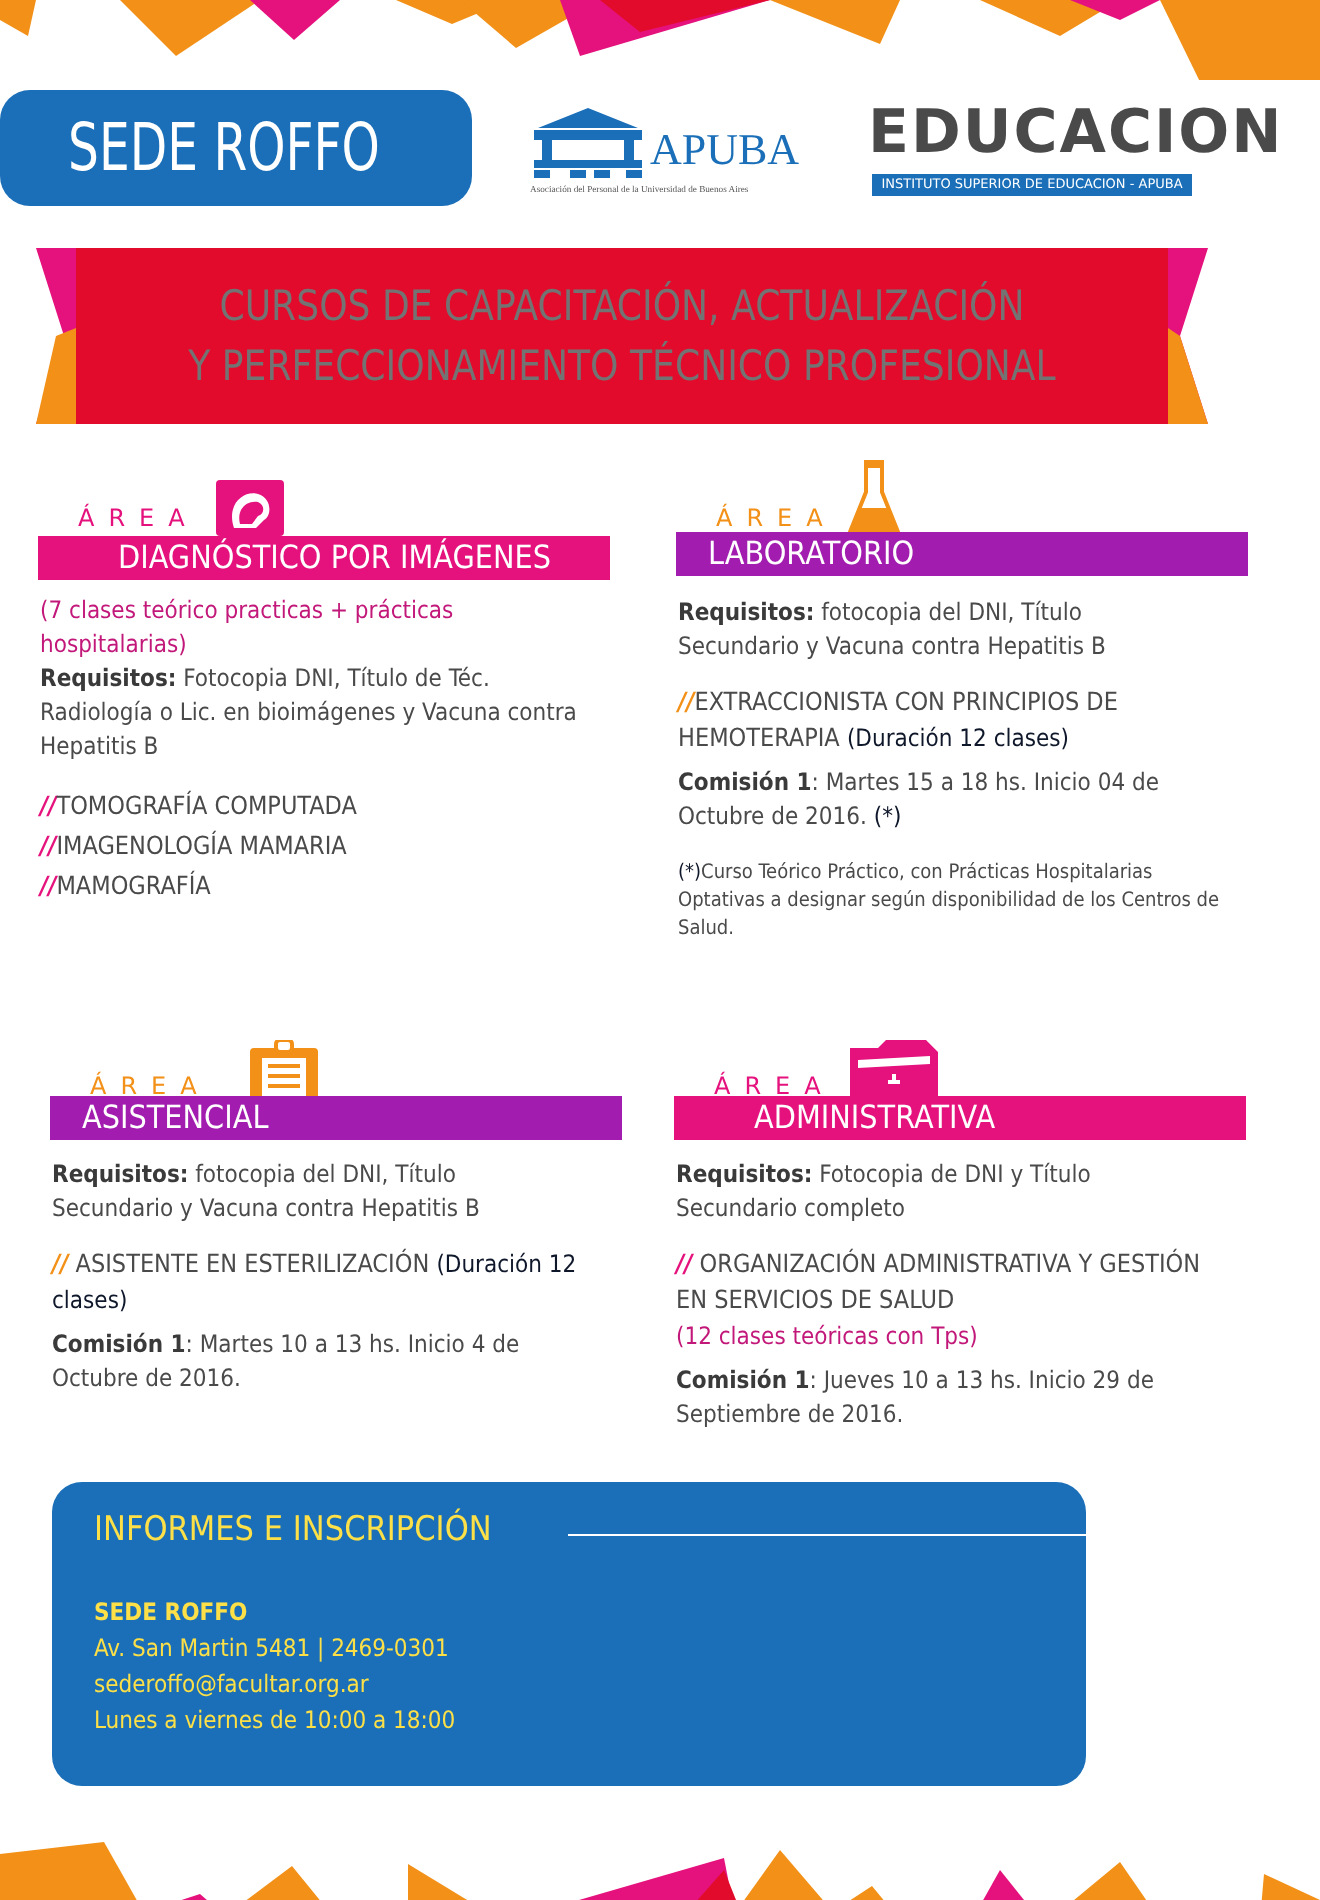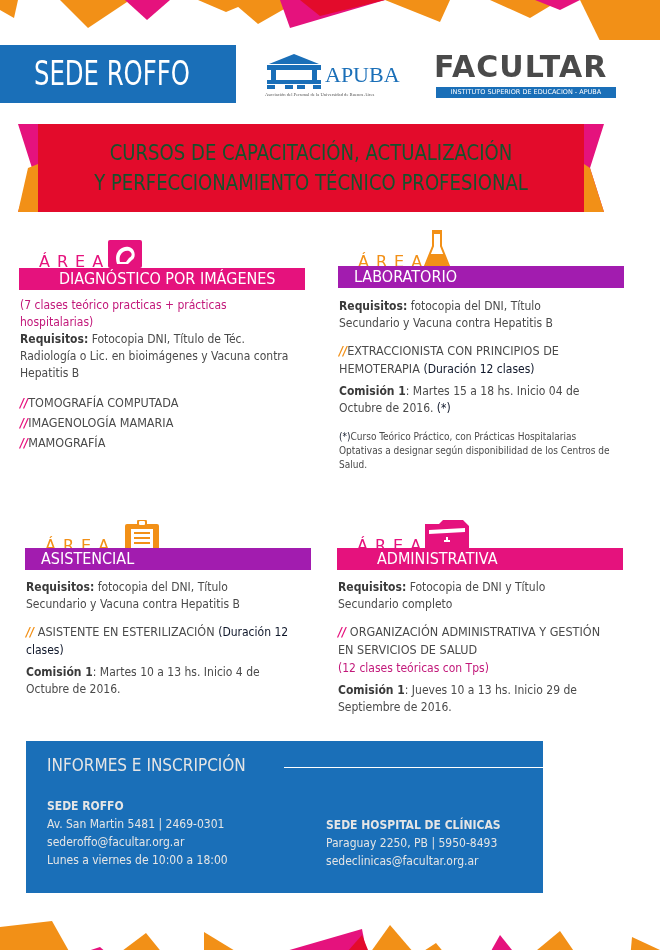--- a/index.html
+++ b/index.html
@@ -1,56 +1,56 @@
 <!DOCTYPE html>
 <html><head>
 <meta charset="utf-8">
 <style>
   * { box-sizing: border-box; margin: 0; padding: 0; }
   html, body { width: 660px; height: 950px; background: #ffffff; overflow: hidden; }
   body { position: relative; font-family: "DejaVu Sans Condensed", "DejaVu Sans", sans-serif; color: #4a4a4a; }
-  .abs { position: absolute; }
+  .abs { position: absolute; border-radius: 15px; }
   .deco { position: absolute; left: 0; width: 660px; }
   .deco-top { top: 0; height: 40px; }
   .deco-bottom { bottom: 0; height: 45px; }
 
   .sede-box { left: 0; top: 45px; width: 236px; height: 58px; background: #1a6fb8; color: #fff;
     font-family: "DejaVu Sans", sans-serif; font-size: 33px; letter-spacing: 0px; line-height: 58px; padding-left: 34px;
     transform-origin: left; font-stretch: condensed; }
   .sede-box span { display: inline-block; transform: scaleX(0.82); transform-origin: left; }
 
   .apuba { left: 265px; top: 52px; width: 150px; height: 50px; }
   .apuba-name { position: absolute; left: 60px; top: 10px; font-family: "Liberation Serif", serif; font-size: 22px; color: #1a6fb8; }
   .apuba-sub { position: absolute; left: 0px; top: 40px; font-family: "Liberation Serif", serif; font-size: 4.6px; color: #555; white-space: nowrap; }
 
   .facultar { left: 434px; top: 53px; width: 186px; height: 48px; }
   .facultar-name { position: absolute; left: 0; top: -4px; font-family: "DejaVu Sans", sans-serif; font-weight: bold; font-size: 30px; color: #4a4a4a; letter-spacing: 1px; }
-  .facultar-sub { position: absolute; left: 2px; top: 34px; width: 180px; height: 11px; background: #1a6fb8; color: #fff;
+  .facultar-sub { position: absolute; left: 2px; top: 34px; width: 160px; height: 11px; background: #1a6fb8; color: #fff;
     font-size: 6.5px; line-height: 11px; text-align: center; white-space: nowrap; font-family: "DejaVu Sans", sans-serif; }
 
   .banner { left: 18px; top: 124px; width: 586px; height: 88px; }
-  .banner-text { position: absolute; left: 0; top: 14px; width: 586px; text-align: center; color: #14532d;
+  .banner-text { position: absolute; left: 0; top: 14px; width: 586px; text-align: center; color: #737373;
     font-family: "DejaVu Sans", sans-serif; font-size: 21px; line-height: 30px; }
   .banner-text div { display: block; transform: scaleX(0.86); transform-origin: center; white-space: nowrap; }
 
-  .area-label { font-family: "DejaVu Sans", sans-serif; font-size: 16px; letter-spacing: 7px; }
+  .area-label { font-family: "DejaVu Sans", sans-serif; font-size: 12px; letter-spacing: 7px; }
   .area-bar { height: 22px; color: #fff; font-family: "DejaVu Sans", sans-serif; font-size: 16px; line-height: 22px; padding-left: 16px; white-space: nowrap; }
   .area-bar span { display: inline-block; transform: scaleX(0.9); transform-origin: left; }
   .pink { background: #e5127d; padding-left: 40px; }
   .orange { background: #a21caf; }
   .txt { font-size: 12px; line-height: 17px; color: #4a4a4a; }
   .txt b { color: #3a3a3a; }
   .hl-pink { color: #c2187a; }
   .hl-orange { color: #0f172a; }
   .slash-pink { color: #e5127d; font-weight: bold; font-style: italic; }
   .slash-orange { color: #f29017; font-weight: bold; font-style: italic; }
   .course { font-size: 12.5px; line-height: 18px; color: #4a4a4a; text-transform: uppercase; }
   .note { font-size: 10px; line-height: 14px; }
 
-  .info { left: 26px; top: 741px; width: 517px; height: 152px; background: #1a6fb8; color: #e5e5e5; }
+  .info { left: 26px; top: 741px; width: 517px; height: 152px; background: #1a6fb8; color: #fde047; }
   .info-title { position: absolute; left: 21px; top: 14px; font-size: 17px; white-space: nowrap; font-family: "DejaVu Sans", sans-serif; }
   .info-title span { display: inline-block; transform: scaleX(0.9); transform-origin: left; }
   .info-line { position: absolute; left: 258px; top: 26px; width: 322px; height: 1px; background: #fff; }
   .info-col { position: absolute; font-size: 12px; line-height: 18px; }
   .info-col b { font-weight: bold; }
 </style>
 </head>
 <body>
 
 <svg class="deco deco-top" viewBox="0 0 660 40" preserveAspectRatio="none">
@@ -79,21 +79,21 @@
     <rect x="2" y="31" width="8" height="4" fill="#1a6fb8"></rect>
     <rect x="20" y="31" width="8" height="4" fill="#1a6fb8"></rect>
     <rect x="32" y="31" width="8" height="4" fill="#1a6fb8"></rect>
     <rect x="48" y="31" width="8" height="4" fill="#1a6fb8"></rect>
   </svg>
   <div class="apuba-name">APUBA</div>
   <div class="apuba-sub">Asociación del Personal de la Universidad de Buenos Aires</div>
 </div>
 
 <div class="abs facultar">
-  <div class="facultar-name">FACULTAR</div>
+  <div class="facultar-name">EDUCACION</div>
   <div class="facultar-sub">INSTITUTO SUPERIOR DE EDUCACION - APUBA</div>
 </div>
 
 <div class="abs banner">
   <svg width="586" height="88" viewBox="0 0 586 88" style="position:absolute;left:0;top:0;">
     <polygon points="0,0 20,0 20,88 0,88 14,44" fill="#e5127d"></polygon>
     <polygon points="0,88 20,88 20,40 10,44" fill="#f29017"></polygon>
     <polygon points="566,0 586,0 572,44 586,88 566,88" fill="#e5127d"></polygon>
     <polygon points="566,88 586,88 572,44 566,40" fill="#f29017"></polygon>
     <rect x="20" y="0" width="546" height="88" fill="#e30b2b"></rect>
@@ -169,25 +169,20 @@
 
 <div class="abs info">
   <div class="info-title"><span>INFORMES E INSCRIPCIÓN</span></div>
   <div class="info-line"></div>
   <div class="info-col" style="left:21px;top:56px;">
     <b>SEDE ROFFO</b><br>
     <span>Av. San Martin 5481 | 2469-0301</span><br>
     <span>sederoffo@facultar.org.ar</span><br>
     <span>Lunes a viernes de 10:00 a 18:00</span>
   </div>
-  <div class="info-col" style="left:300px;top:75px;">
-    <b>SEDE HOSPITAL DE CLÍNICAS</b><br>
-    <span>Paraguay 2250, PB | 5950-8493</span><br>
-    <span>sedeclinicas@facultar.org.ar</span>
-  </div>
 </div>
 
 <svg class="deco deco-bottom" viewBox="0 0 660 45" preserveAspectRatio="none">
   <polygon points="0,22 52,16 74,55 0,55" fill="#f29017"></polygon>
   <polygon points="60,55 100,42 115,55" fill="#e5127d"></polygon>
   <polygon points="110,55 146,28 168,55" fill="#f29017"></polygon>
   <polygon points="88,55 110,48 120,55" fill="#e30b2b"></polygon>
   <polygon points="204,27 250,55 204,55" fill="#f29017"></polygon>
   <polygon points="255,55 362,24 368,55" fill="#e5127d"></polygon>
   <polygon points="340,55 362,30 372,55" fill="#e30b2b"></polygon>

